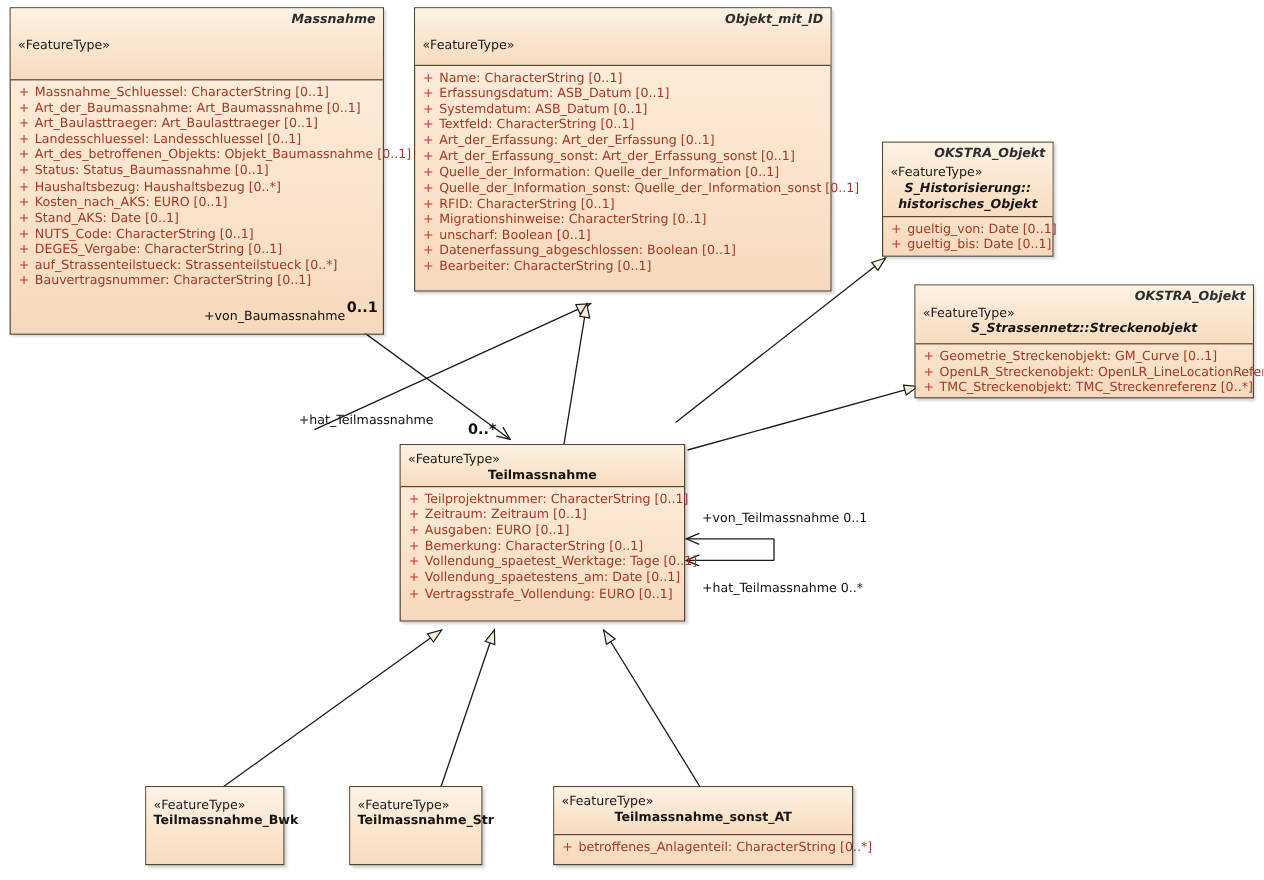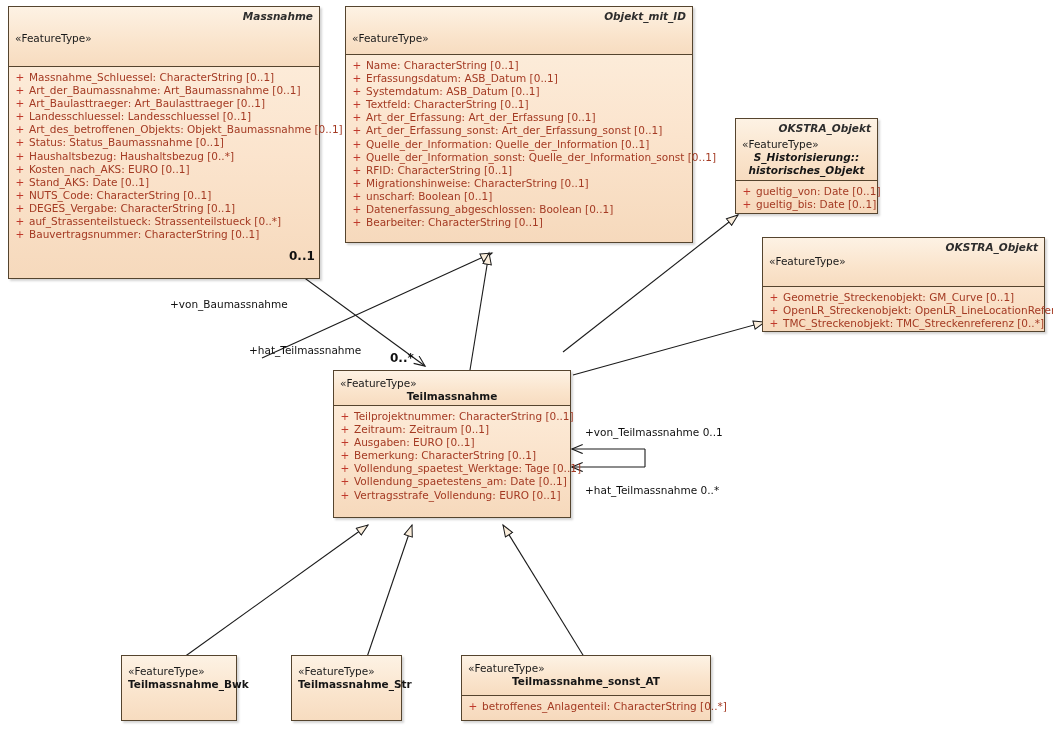--- a/index.html
+++ b/index.html
@@ -293,20 +293,21 @@
           <span class="vis">+</span>
           <span class="sig">gueltig_bis: Date [0..1]</span>
         </div>
     </div>
   </div>
 
   <div class="uml-class" style="left:762px; top:237px; width:283px; height:95px;">
     <div class="uml-head with-sep" style="height:49px;">
       <span class="ns-label">OKSTRA_Objekt</span>
       <span class="stereo" style="margin-top:1px;">«FeatureType»</span>
+      <span class="cname italic">S_Strassennetz::Streckenobjekt</span>
     </div>
     <div class="uml-attrs">
       <div class="attr">
           <span class="vis">+</span>
           <span class="sig">Geometrie_Streckenobjekt: GM_Curve [0..1]</span>
         </div>
       <div class="attr">
           <span class="vis">+</span>
           <span class="sig">OpenLR_Streckenobjekt: OpenLR_LineLocationReference [0..1]</span>
         </div>
@@ -374,21 +375,21 @@
       <span class="cname">Teilmassnahme_sonst_AT</span>
     </div>
     <div class="uml-attrs">
       <div class="attr">
           <span class="vis">+</span>
           <span class="sig">betroffenes_Anlagenteil: CharacterString [0..*]</span>
         </div>
     </div>
   </div>
 
-  <div class="edge-label" style="left:170px; top:258px;margin-top:40px;">+von_Baumassnahme</div>
+  <div class="edge-label" style="left:170px; top:258px;">+von_Baumassnahme</div>
 
   <div class="mult" style="left:289px; top:250px;">0..1</div>
 
   <div class="edge-label" style="left:249px; top:344px;">+hat_Teilmassnahme</div>
 
   <div class="mult" style="left:390px; top:352px;">0..*</div>
 
   <div class="edge-label" style="left:585px; top:426px;">+von_Teilmassnahme 0..1</div>
 
   <div class="edge-label" style="left:585px; top:484px;">+hat_Teilmassnahme 0..*</div>

